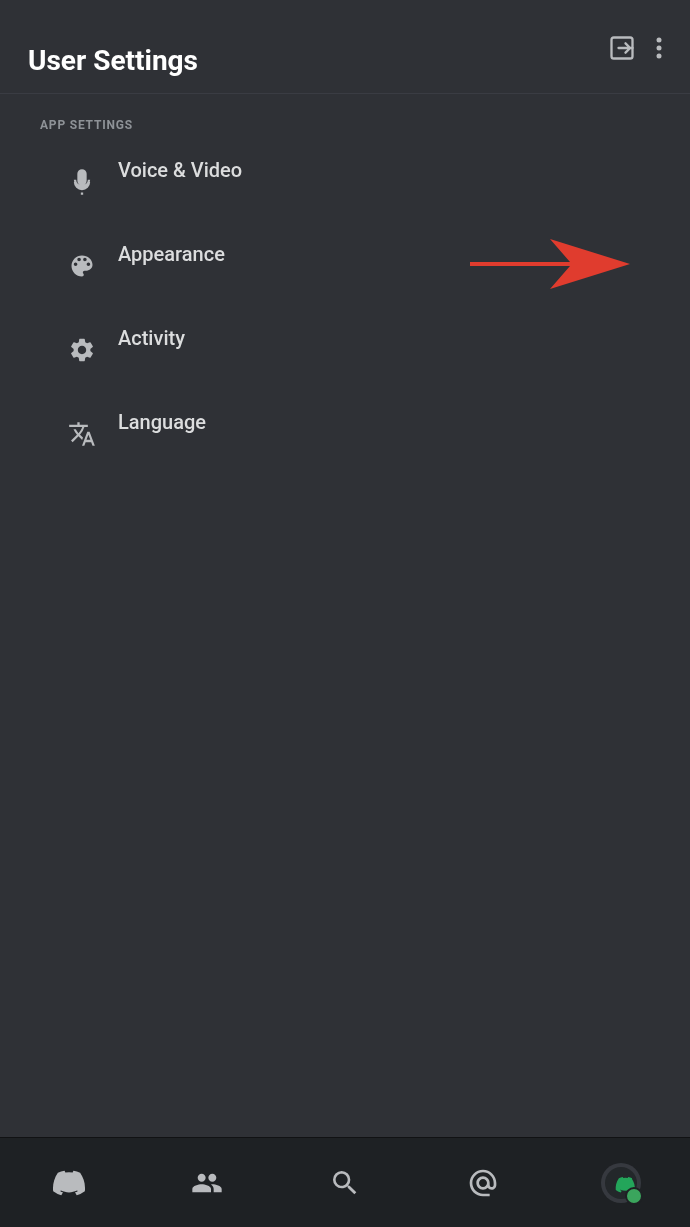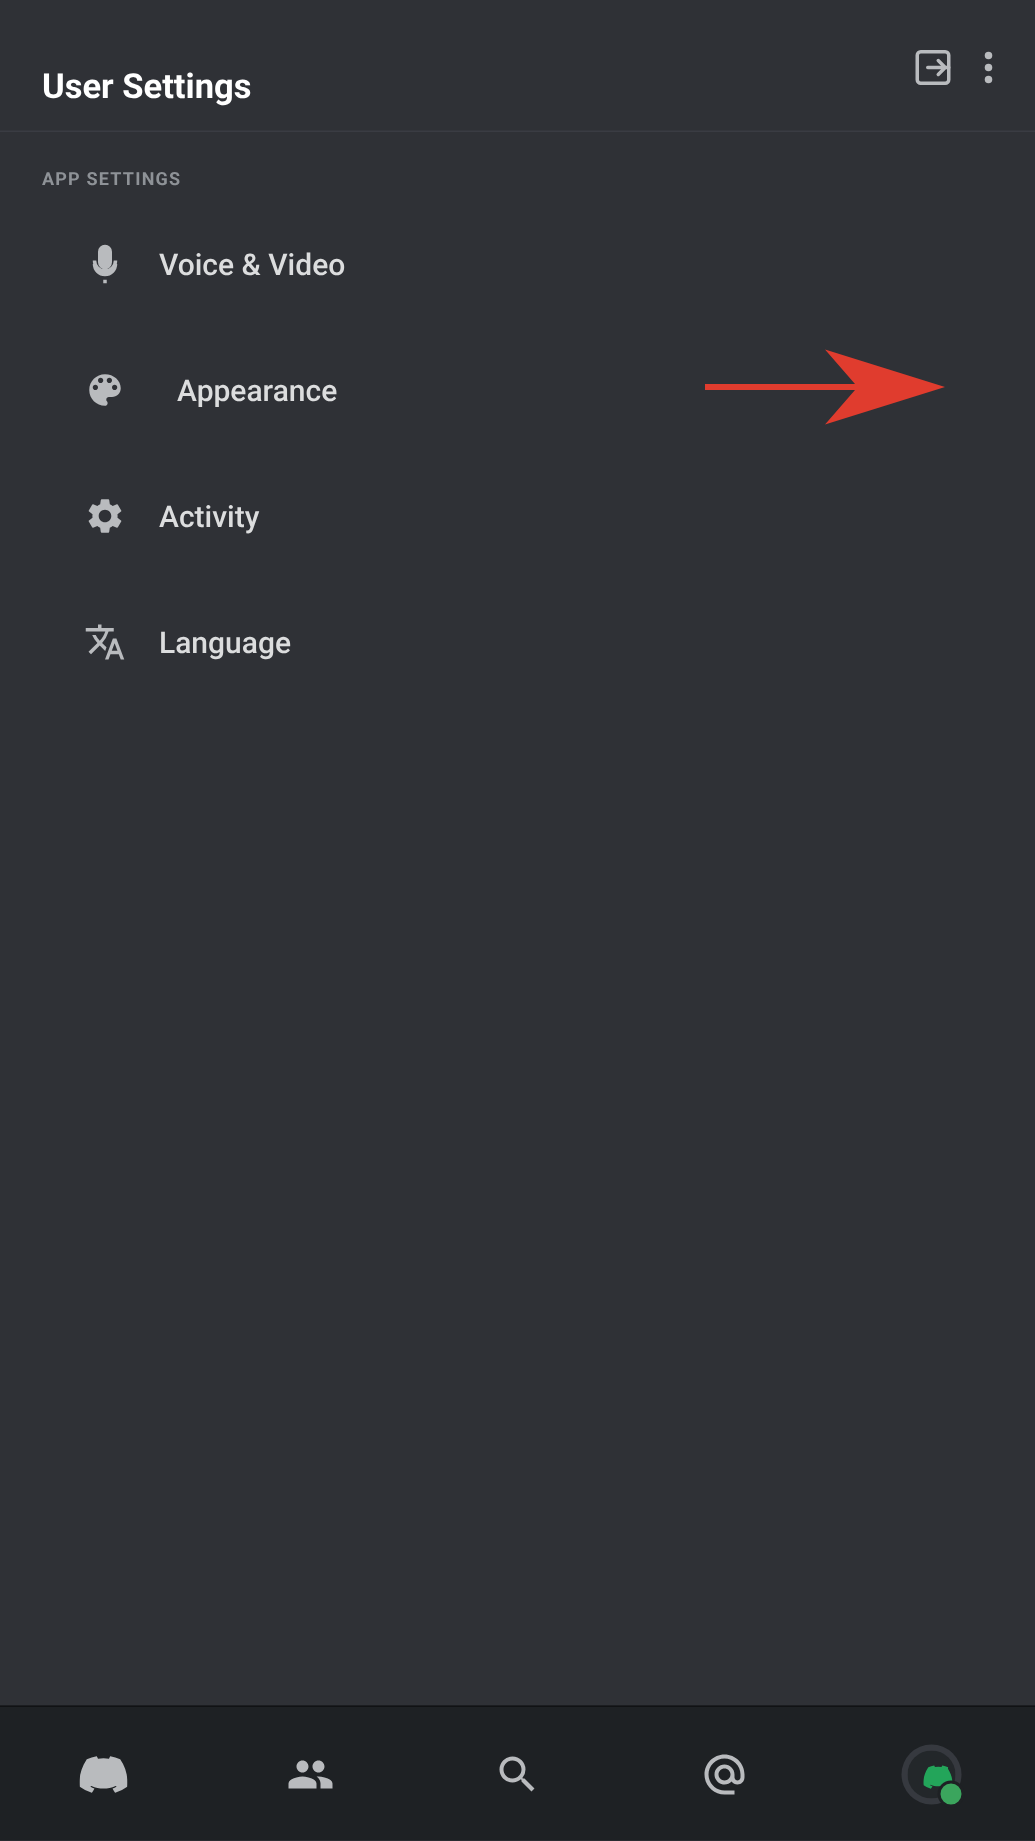--- a/index.html
+++ b/index.html
@@ -18,21 +18,21 @@
     .header {
       background-color: #2f3136;
       padding: 24px 28px 16px 28px;
       display: flex;
       align-items: center;
       justify-content: space-between;
       border-bottom: 1px solid #3a3c43;
       flex-shrink: 0;
     }
     .header-title {
-      font-size: 23px;
+      font-size: 28px;
       font-weight: 700;
       color: #ffffff;
       margin-top: 20px;
     }
     .header-icons {
       display: flex;
       align-items: center;
       gap: 20px;
     }
     .header-icon {
@@ -49,24 +49,25 @@
       color: #8e9297;
       letter-spacing: 0.8px;
       text-transform: uppercase;
     }
 
     
     .settings-list {
       flex: 1;
       overflow-y: auto;
       padding: 0 0 16px 0;
+      margin-left: 12px;
     }
     .settings-item {
       display: flex;
-      align-items: center;
+      align-items: flex-start;
       padding: 18px 46px;
       cursor: pointer;
       transition: background-color 0.1s;
       position: relative;
     }
     .settings-item-icon {
       width: 48px;
       height: 48px;
       display: flex;
       align-items: center;
@@ -173,21 +174,21 @@
     <div class="settings-item-icon">
       <svg viewBox="0 0 24 24" xmlns="http://www.w3.org/2000/svg">
         <path d="M12 1a4 4 0 0 0-4 4v6a4 4 0 0 0 8 0V5a4 4 0 0 0-4-4zm-7 9a7 7 0 0 0 14 0h-2a5 5 0 0 1-10 0H5zm7 9a7 7 0 0 0 7-7h-2a5 5 0 0 1-10 0H5a7 7 0 0 0 7 7zm-1 2v2h2v-2h-2z"></path>
       </svg>
     </div>
     <span class="settings-item-label">Voice &amp; Video</span>
   </div>
 
 
 
-  <div class="settings-item" style="position:relative;gap:12px;">
+  <div class="settings-item" style="position:relative;">
     <div class="settings-item-icon">
       <svg viewBox="0 0 24 24" xmlns="http://www.w3.org/2000/svg">
         <path d="M12 3c-4.97 0-9 4.03-9 9s4.03 9 9 9c.83 0 1.5-.67 1.5-1.5 0-.39-.15-.74-.39-1.01-.23-.26-.38-.61-.38-.99 0-.83.67-1.5 1.5-1.5H16c2.76 0 5-2.24 5-5 0-4.42-4.03-8-9-8zm-5.5 9c-.83 0-1.5-.67-1.5-1.5S5.67 9 6.5 9 8 9.67 8 10.5 7.33 12 6.5 12zm3-4C8.67 8 8 7.33 8 6.5S8.67 5 9.5 5s1.5.67 1.5 1.5S10.33 8 9.5 8zm5 0c-.83 0-1.5-.67-1.5-1.5S13.67 5 14.5 5s1.5.67 1.5 1.5S15.33 8 14.5 8zm3 4c-.83 0-1.5-.67-1.5-1.5S16.67 9 17.5 9s1.5.67 1.5 1.5-.67 1.5-1.5 1.5z"></path>
       </svg>
     </div>
     <span class="settings-item-label">Appearance</span>
 
     <div class="arrow-annotation">
       <svg width="160" height="60" viewBox="0 0 160 60">
         <polygon points="160,30 80,5 100,28 0,28 0,32 100,32 80,55" fill="#e03c2e"></polygon>

